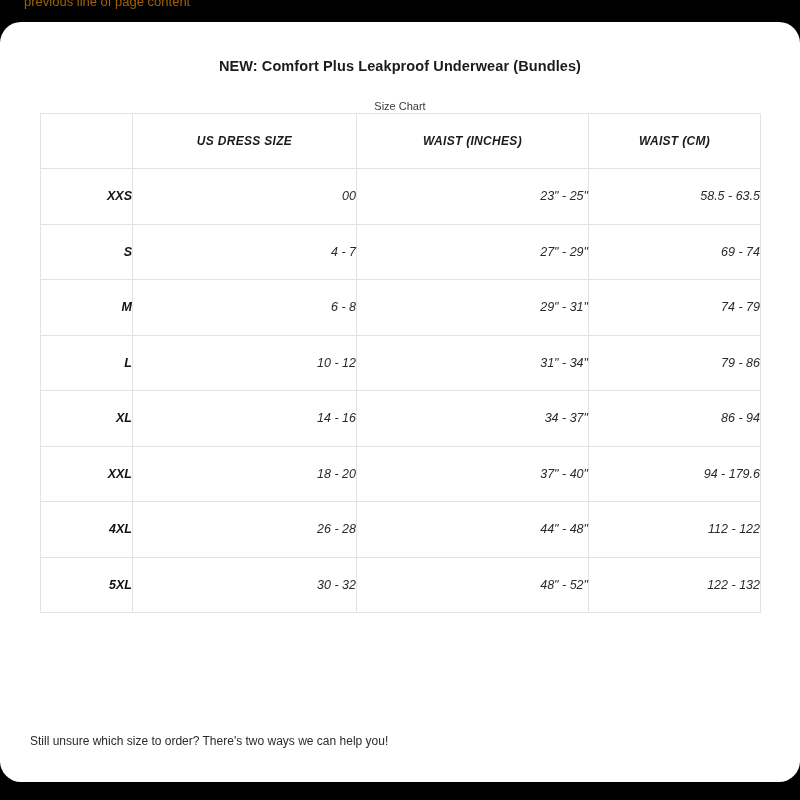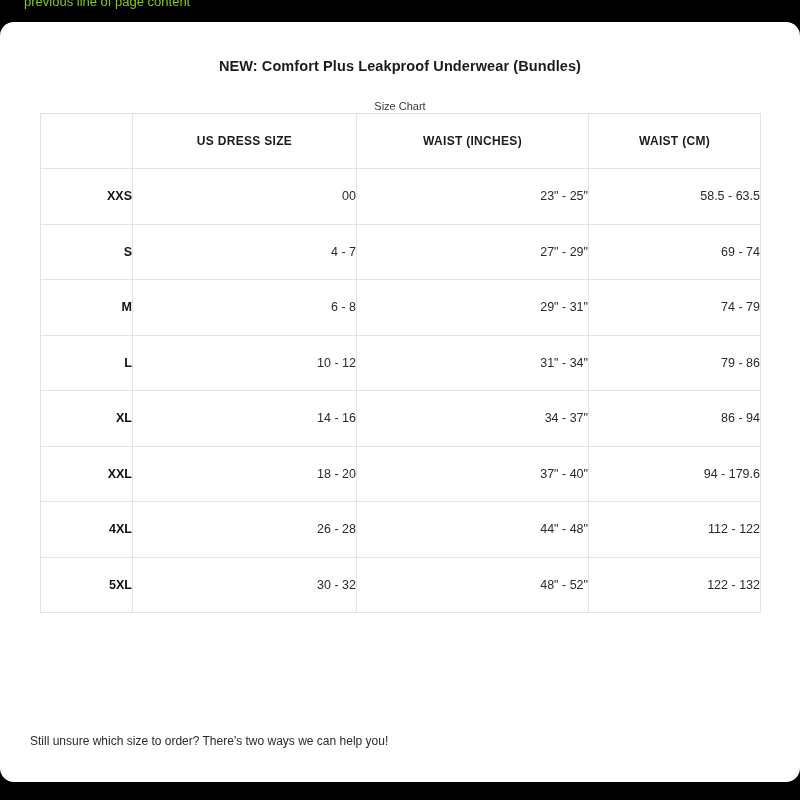--- a/index.html
+++ b/index.html
@@ -16,39 +16,39 @@
   }
 
   
   #cut-off-line {
     position: absolute;
     left: 0;
     top: 0;
     width: 800px;
     height: 22px;
     overflow: hidden;
-    color: #84cc16;
+    color: #a16207;
     font-size: 13px;
     line-height: 13px;
     white-space: nowrap;
   }
   #cut-off-line span {
     position: absolute;
     left: 24px;
     top: -5px;
   }
 
   #card {
     position: absolute;
     left: 0px;
     top: 22px;
     width: 800px;
     height: 760px;
     background: #ffffff;
-    border-radius: 14px;
+    border-radius: 21px;
     box-sizing: border-box;
     overflow: hidden;
   }
 
   #title {
     text-align: center;
     font-size: 14.5px;
     font-weight: bold;
     color: #1b1b1b;
     margin-top: 36px;
@@ -62,20 +62,21 @@
     margin-top: 26px;
   }
 
   #size-table {
     position: absolute;
     left: 40px;
     top: 91px;
     width: 720px;
     border-collapse: collapse;
     table-layout: fixed;
+    font-style: italic;
   }
   #size-table th,
   #size-table td {
     border: 1px solid #e3e3e3;
     text-align: center;
     vertical-align: middle;
     padding: 0;
   }
   #size-table thead th {
     height: 54px;

